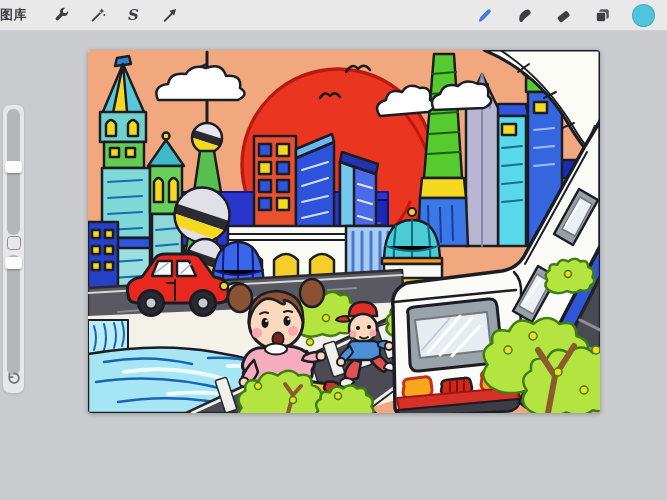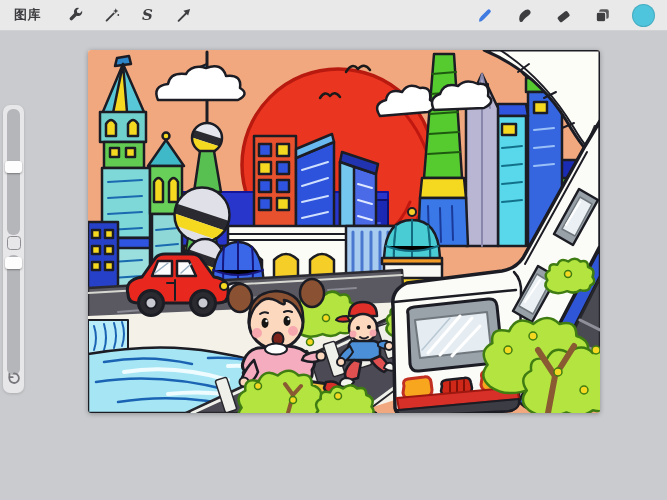--- a/index.html
+++ b/index.html
@@ -2,21 +2,21 @@
 <html><head>
 <meta charset="utf-8">
 <style>
   html,body{margin:0;padding:0;background:#9a9b9e;}
   .app{position:relative;width:667px;height:500px;background:#cacbce;overflow:hidden;
        font-family:"DejaVu Sans","Liberation Sans",sans-serif;}
   
   .topbar{position:absolute;left:0;top:0;width:667px;height:30px;background:#e9e9ea;
           border-bottom:1px solid #d2d2d5;display:flex;align-items:center;justify-content:space-between;}
   .tb-group{display:flex;align-items:center;}
-  .tb-left{padding-left:14px;gap:17px;}
+  .tb-left{gap:17px;}
   .tb-right{padding-right:12px;gap:20px;}
   .gallery-label{font-size:13px;font-weight:600;color:#3c3c40;letter-spacing:.5px;margin-right:8px;}
   .tb-icon{width:19px;height:19px;display:flex;align-items:center;justify-content:center;cursor:pointer;}
   .tb-icon svg{display:block;}
   .sel-glyph{font-family:"DejaVu Serif","Liberation Serif",serif;font-style:italic;
              font-size:15px;font-weight:600;color:#3e3e41;line-height:1;}
   .color-swatch{width:23px;height:23px;border-radius:50%;box-shadow:0 0 0 1px rgba(0,0,0,.12) inset;}
   
   .sidebar{position:absolute;left:3px;top:105px;width:21px;height:288px;background:#e7e7e9;
            border-radius:7px;box-shadow:0 1px 3px rgba(0,0,0,.15);}

